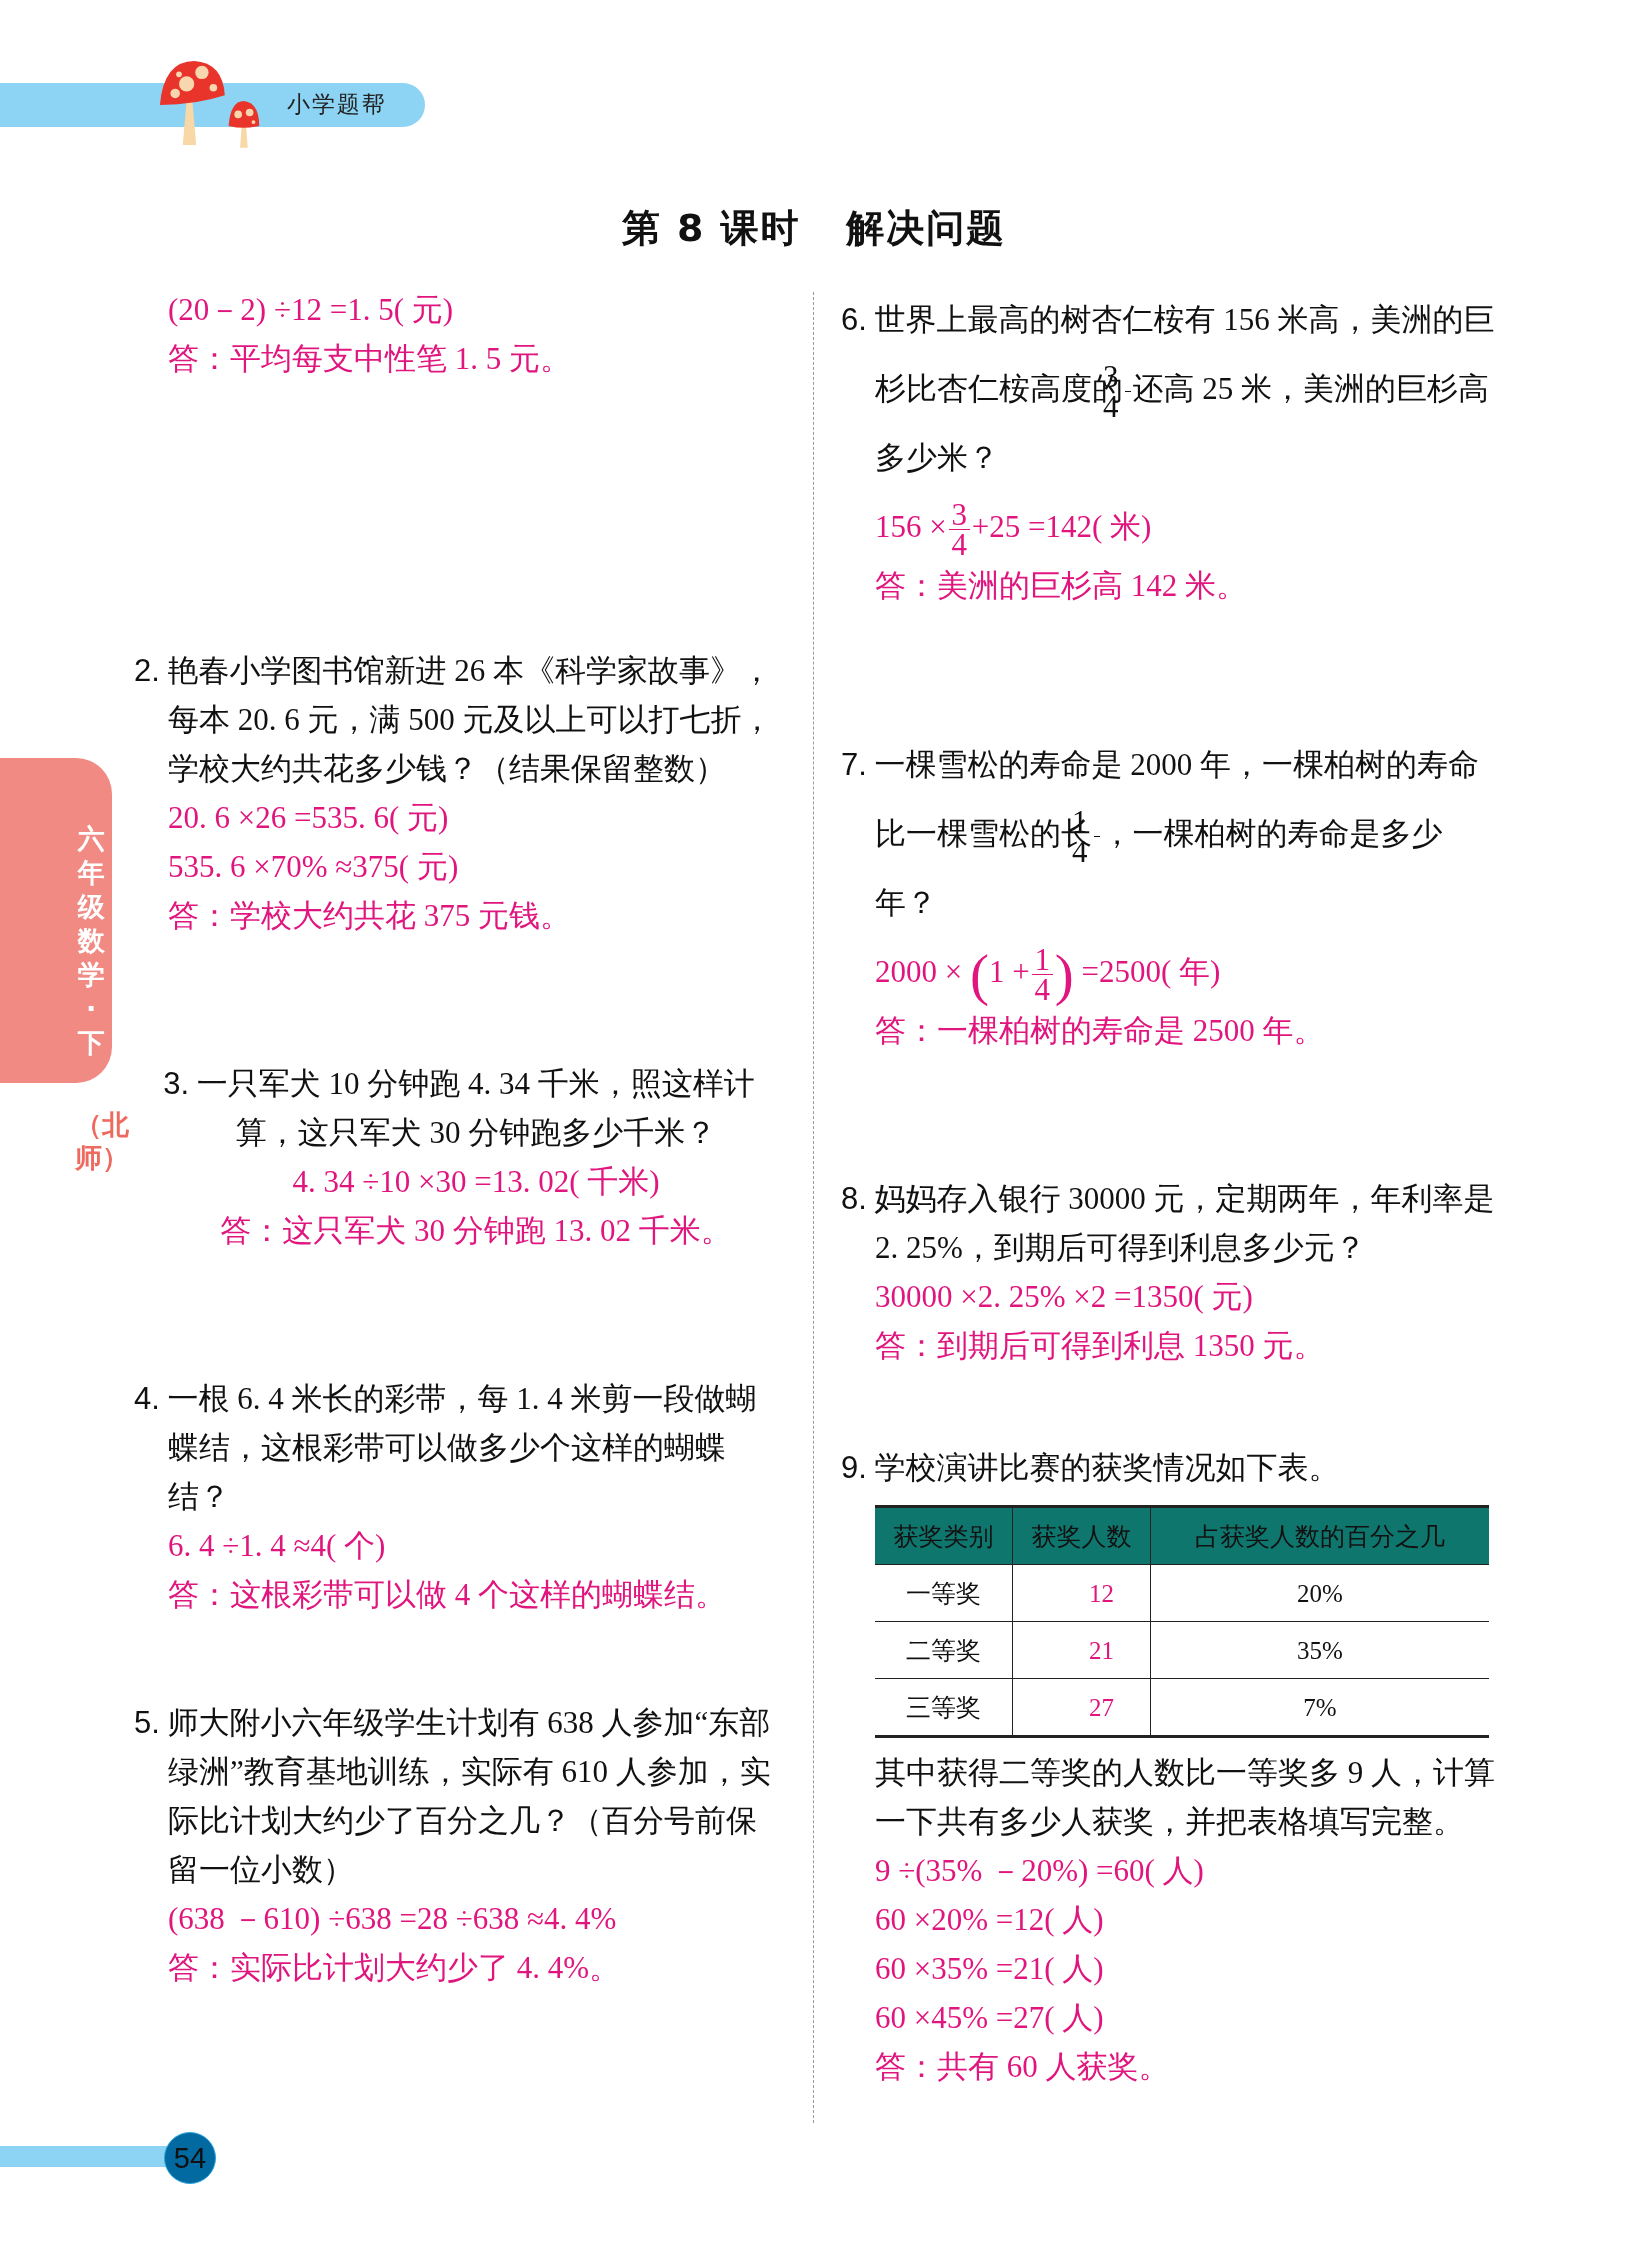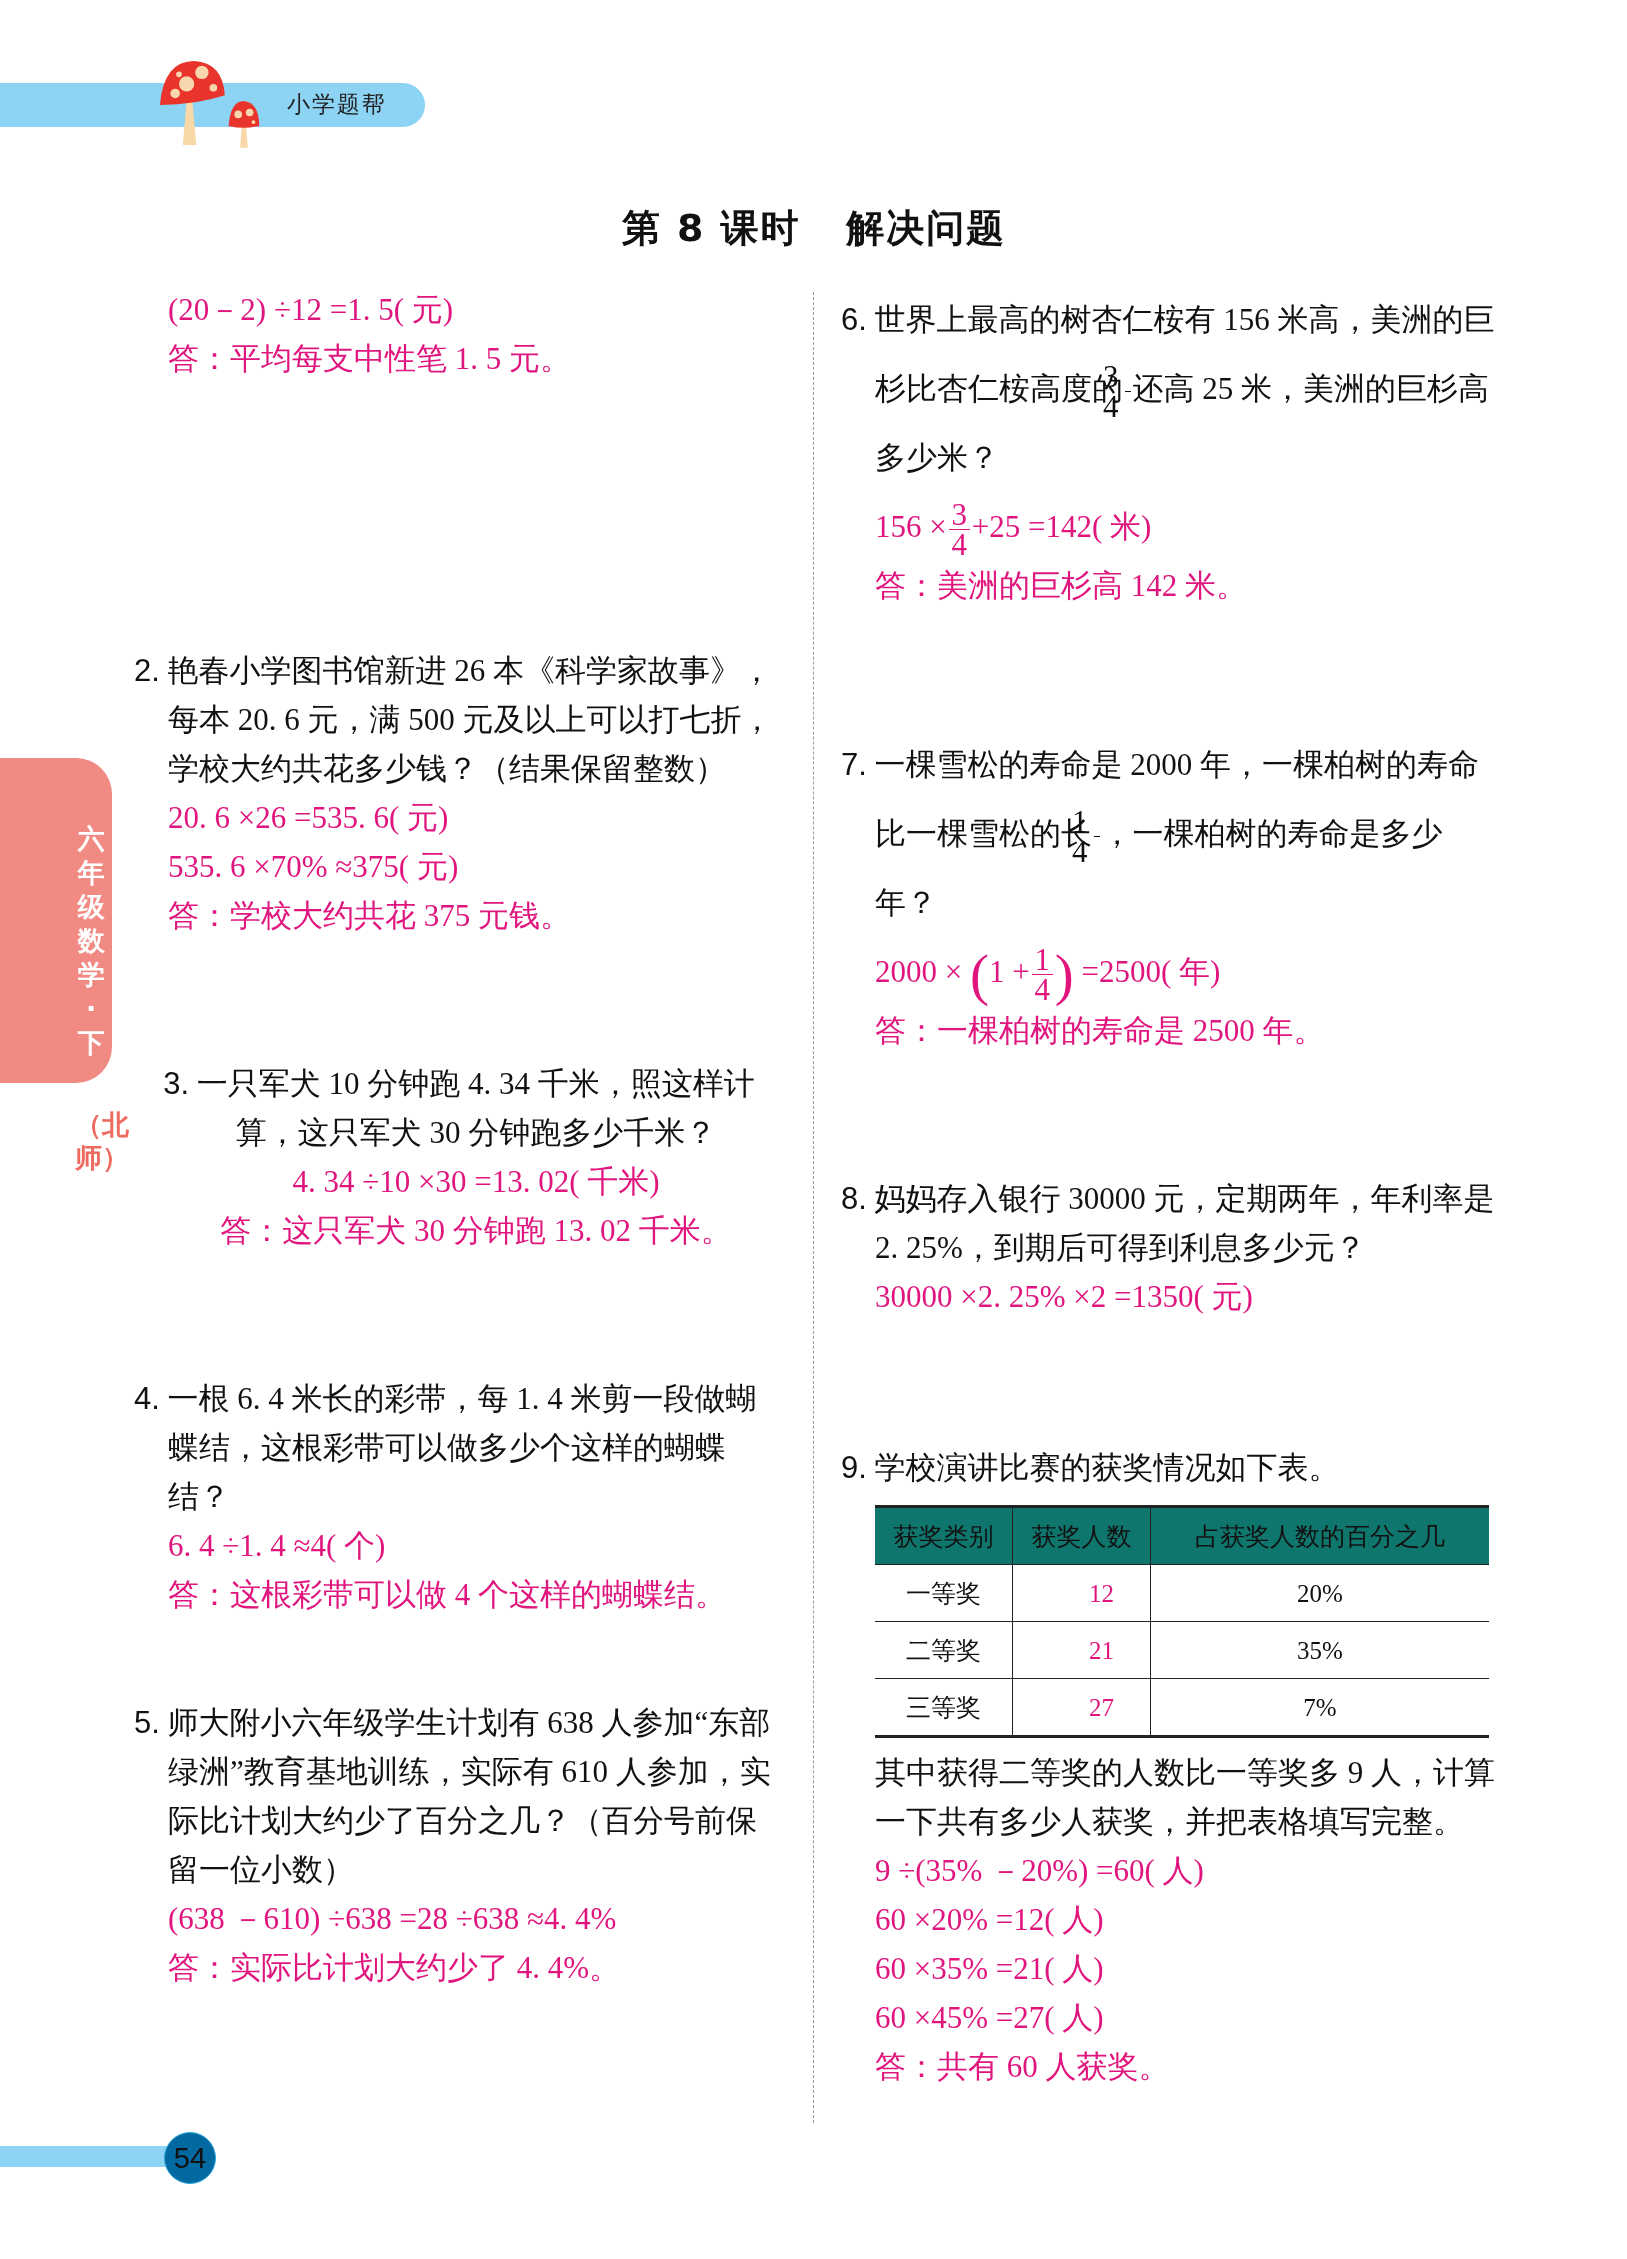--- a/index.html
+++ b/index.html
@@ -100,20 +100,21 @@
 
 <div class="prob" style="left:841px;top:730px;width:660px;">
   <div class="q tall"><span class="num">7.</span> <span>一棵雪松的寿命是 2000 年，一棵柏树的寿命比一棵雪松的长</span><span class="frac"><span class="n">1</span><span class="d">4</span></span><span>，一棵柏树的寿命是多少年？</span></div>
   <div class="ans tall"><span>2000 ×</span> <span class="bigparen">(</span><span>1 +</span><span class="frac"><span class="n">1</span><span class="d">4</span></span><span class="bigparen">)</span> <span>=2500( 年)</span></div>
   <div class="ans">答：一棵柏树的寿命是 2500 年。</div>
 </div>
 
 <div class="prob" style="left:841px;top:1174px;width:660px;">
   <div class="q"><span class="num">8.</span> <span>妈妈存入银行 30000 元，定期两年，年利率是 2. 25%，到期后可得到利息多少元？</span></div>
   <div class="ans">30000 ×2. 25% ×2 =1350( 元)</div>
+  <div class="ans">答：到期后可得到利息 1350 元。</div>
 </div>
 
 <div class="prob" style="left:841px;top:1443px;width:660px;">
   <div class="q"><span class="num">9.</span> <span>学校演讲比赛的获奖情况如下表。</span></div>
   <table class="awards">
     <tbody>
         <tr>
       <th>获奖类别</th>
       <th>获奖人数</th>
       <th>占获奖人数的百分之几</th>

